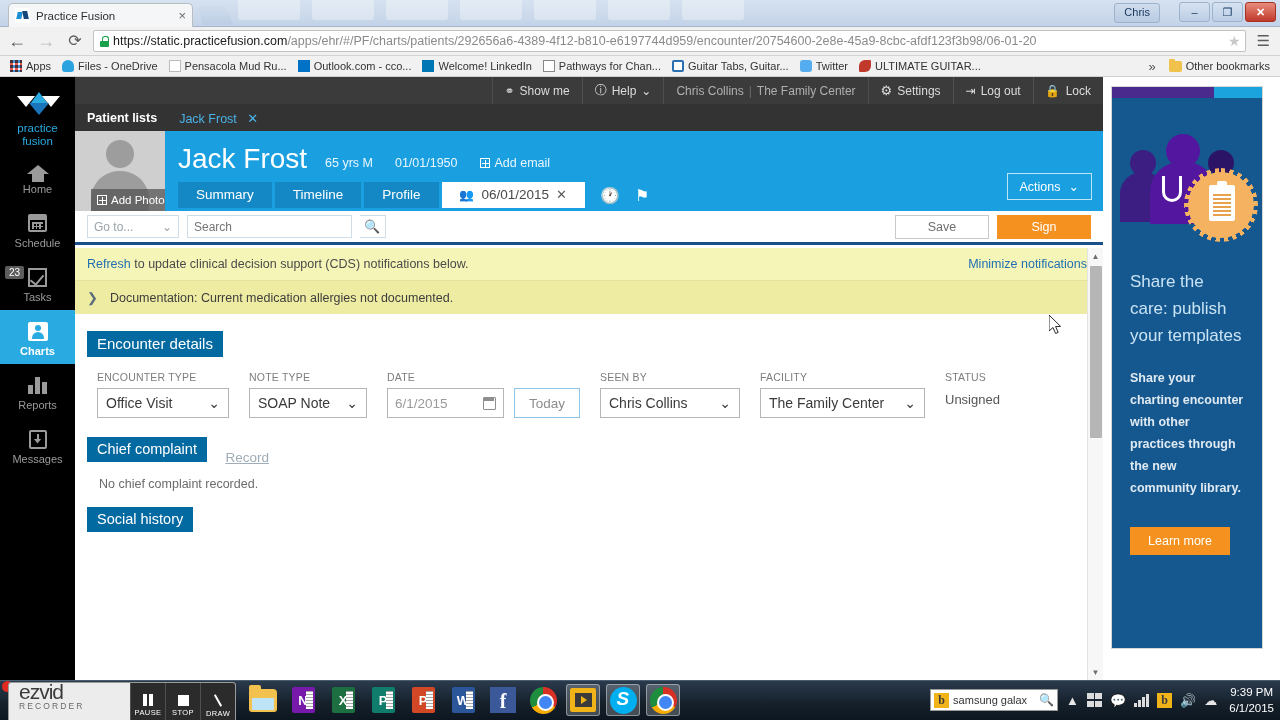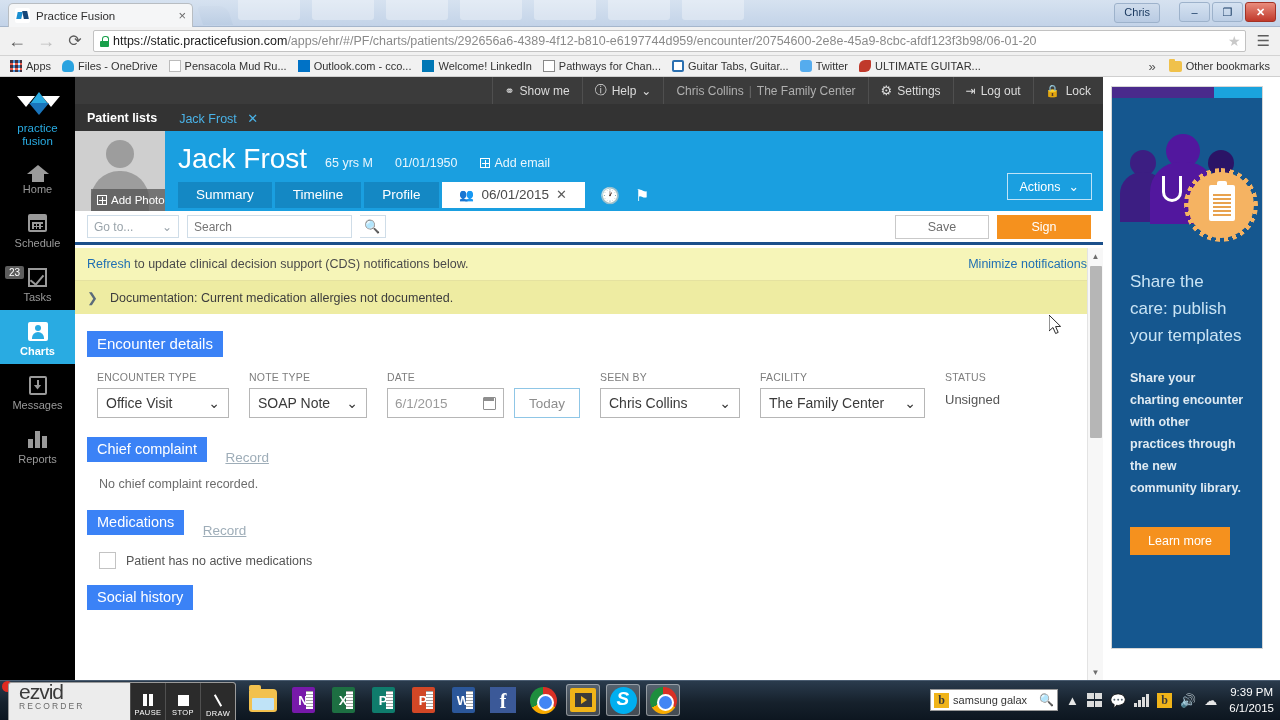--- a/index.html
+++ b/index.html
@@ -271,21 +271,21 @@
   .cds a { color: #1f6fb2; text-decoration: none; }
   .cds .txt { color: #4a4a4a; }
   .cds2 {
     background: #eeeca2; padding: 9px 12px; font-size: 12.5px; color: #3d3d3d;
     display: flex; align-items: center; gap: 12px; border-bottom: 1px solid #fff;
   }
   .caret { color: #5b6b7a; font-size: 13px; }
 
   .sec { padding: 0 0 0 12px; }
   .sec-title {
-    display: inline-block; background: #3b82f6; color: #fff; font-size: 14.5px;
+    display: inline-block; background: #0369a1; color: #fff; font-size: 14.5px;
     padding: 4px 10px 5px 10px; margin-top: 16px; vertical-align: middle;
   }
   .sec-title.lg { font-size: 15px; }
   .rec-link { display: inline-block; color: #9eadb8; font-size: 13.5px; margin-left: 14px; vertical-align: middle; margin-top: 32px; text-decoration: underline; }
   .sec-body { padding: 12px 0 0 12px; font-size: 12.5px; color: #6b6b6b; }
 
   .fields { display: flex; gap: 20px; padding: 14px 0 0 10px; align-items: flex-start; }
   .field-label { font-size: 10.5px; color: #7d7d7d; letter-spacing: .2px; margin-bottom: 5px; }
   .select {
     height: 30px; border: 1px solid #b6b6b6; background: #fff; display: flex;
@@ -536,33 +536,33 @@
         <div class="rail-label">Tasks</div>
       </div>
       <div class="rail-item active">
         <div class="rail-ico">
             <span class="ico-person"></span>
           </div>
         <div class="rail-label">Charts</div>
       </div>
       <div class="rail-item">
         <div class="rail-ico">
-            <span class="ico-msg"></span>
-          </div>
-        <div class="rail-label">Messages</div>
-      </div>
-      <div class="rail-item">
-        <div class="rail-ico">
             <span class="ico-bars">
               <i></i>
               <i></i>
               <i></i>
             </span>
           </div>
         <div class="rail-label">Reports</div>
+      </div>
+      <div class="rail-item">
+        <div class="rail-ico">
+            <span class="ico-msg"></span>
+          </div>
+        <div class="rail-label">Messages</div>
       </div>
     </div>
 
     <div class="topbar">
       <div class="tb-item">
         <span>⚭</span>
         <span>Show me</span>
       </div>
       <div class="tb-item">
         <span>ⓘ</span>
@@ -717,28 +717,20 @@
 
         </div>
       </div>
 
       <div class="sec">
         <div class="sec-title">Chief complaint</div>
         <a href="#" class="rec-link">Record</a>
         <div class="sec-body">No chief complaint recorded.</div>
       </div>
 
-      <div class="sec">
-        <div class="sec-title">Medications</div>
-        <a href="#" class="rec-link">Record</a>
-        <div class="chk-row">
-          <span class="chkbox"></span>
-          <span class="chk-label">Patient has no active medications</span>
-        </div>
-      </div>
 
       <div class="sec">
         <div class="sec-title">Social history</div>
       </div>
 
       <div class="sb">
         <div class="sb-arrow">▲</div>
         <div class="sb-thumb"></div>
         <div class="sb-arrow bot">▼</div>
       </div>

